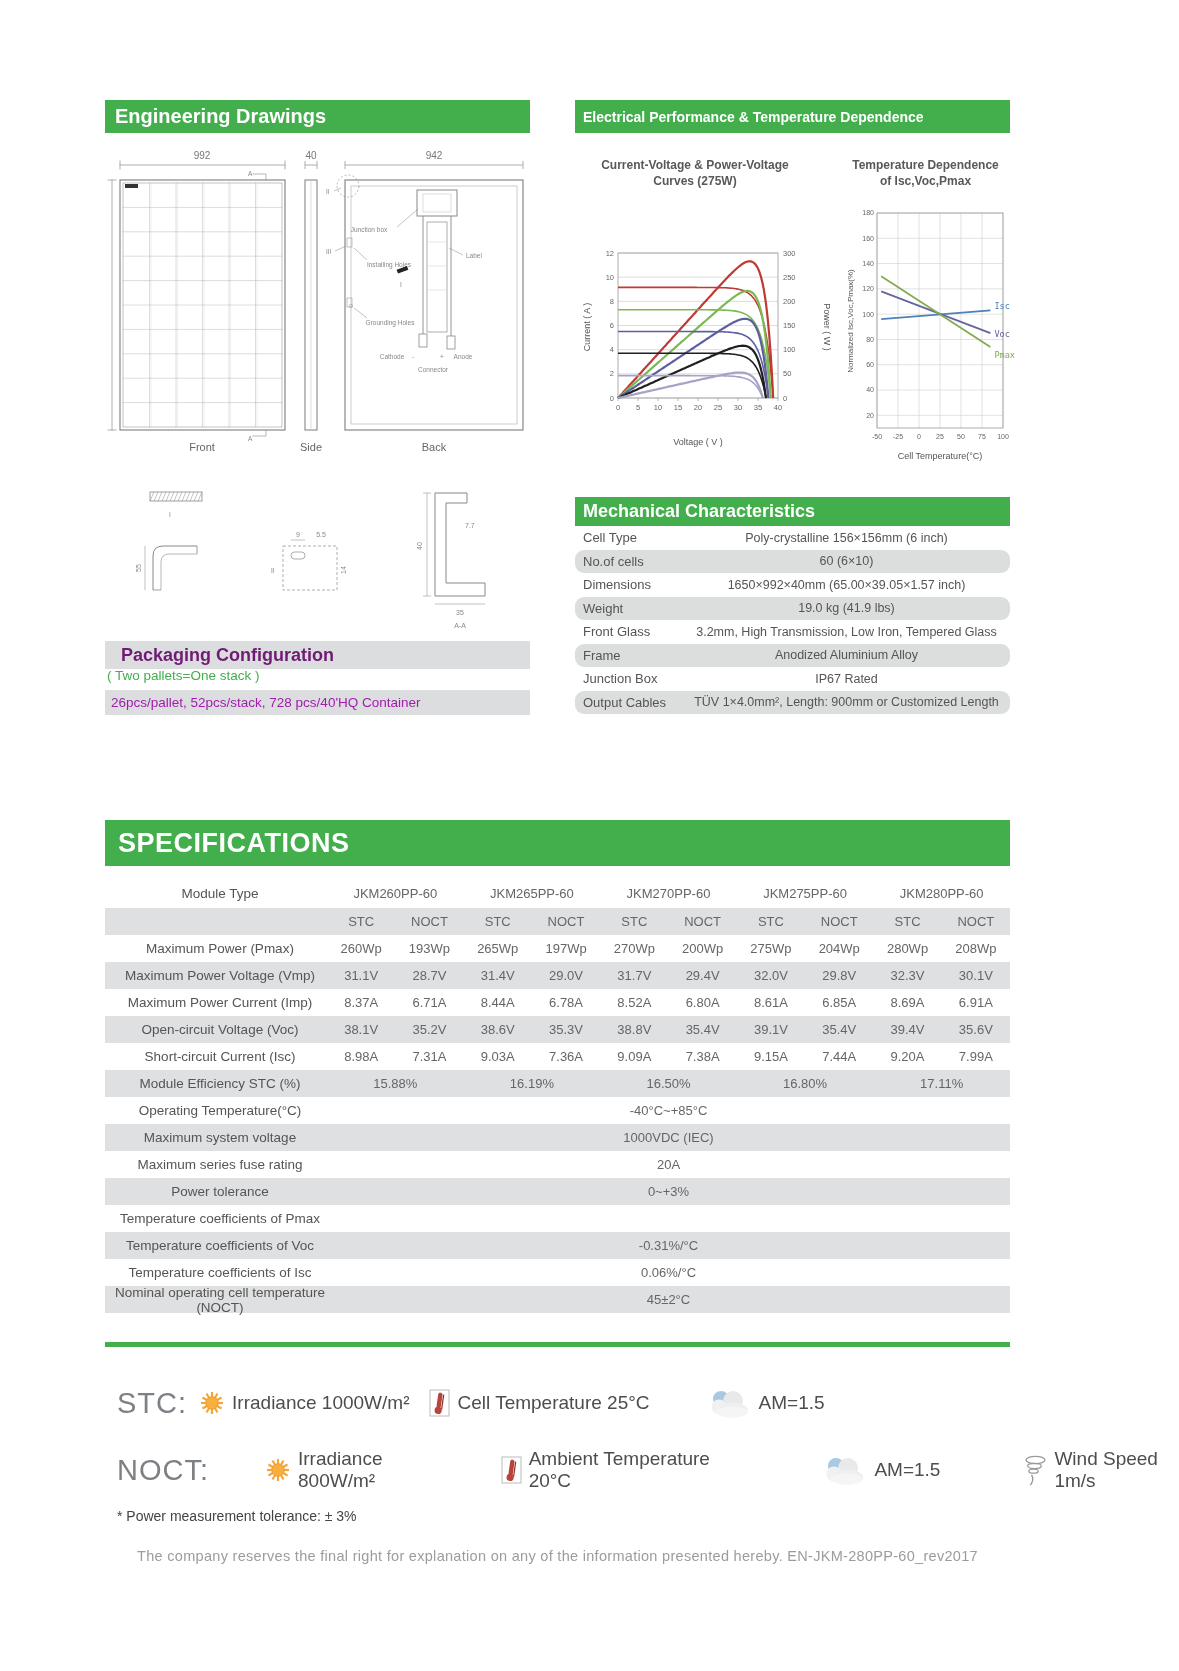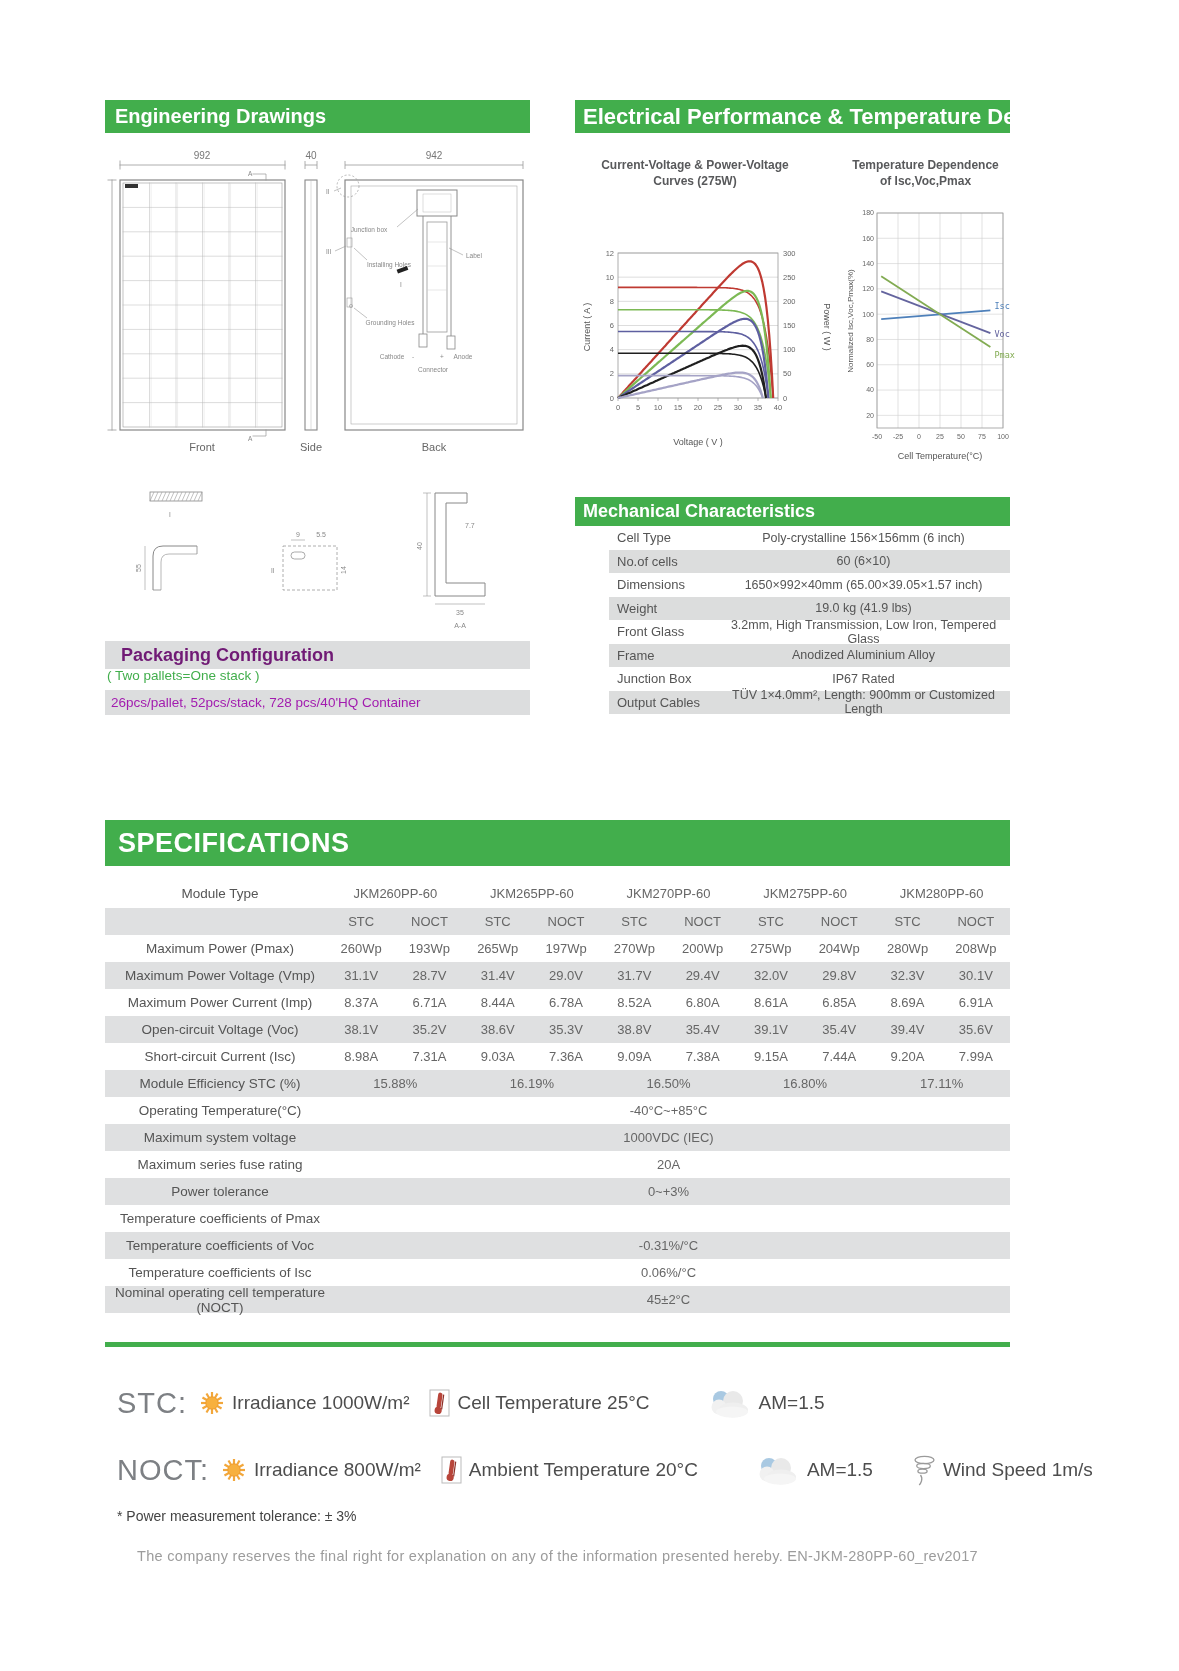--- a/index.html
+++ b/index.html
@@ -2,61 +2,61 @@
 <html><head>
 <meta charset="utf-8">
 <style>
   html,body{margin:0;padding:0;background:#fff;}
   body{font-family:"Liberation Sans",sans-serif;}
   .page{position:relative;width:1179px;height:1671px;background:#ffffff;overflow:hidden;}
   .abs{position:absolute;}
   .sec-bar{background:#42ae4c;color:#fff;font-weight:bold;display:flex;align-items:center;box-sizing:border-box;}
   .gray-bar{background:#dcddde;box-sizing:border-box;}
   #eng-header{left:105px;top:100px;width:425px;height:33px;font-size:20px;padding-left:10px;}
-  #elec-header{left:575px;top:100px;width:435px;height:33px;font-size:22px;padding-left:8px;white-space:nowrap;}
+  #elec-header{left:575px;top:100px;width:435px;height:33px;font-size:14px;padding-left:8px;white-space:nowrap;}
   #mech-header{left:575px;top:497px;width:435px;height:29px;font-size:18px;padding-left:8px;}
   #spec-header{left:105px;top:820px;width:905px;height:46px;font-size:27px;padding-left:13px;letter-spacing:.5px;}
   .chart-title{font-size:12px;font-weight:bold;color:#58595b;text-align:center;line-height:1.3;}
   #iv-title{left:575px;top:158px;width:240px;}
   #temp-title{left:838px;top:158px;width:175px;}
   
   .tick{font-size:7.5px;fill:#666;}
   .tickS{font-size:7px;fill:#666;}
   .axis-label{font-size:9px;fill:#555;}
   .temp-label{font-family:"DejaVu Sans Mono",monospace;font-size:8.5px;}
   
   .dim{font-size:10px;fill:#777;}
   .dimS{font-size:7px;fill:#888;}
   .viewlabel{font-size:11px;fill:#666;}
   .ann{font-size:6.5px;fill:#888;}
   
   #mech-table{left:575px;top:526px;width:435px;}
-  .mrow{display:flex;height:23.5px;align-items:center;font-size:13px;color:#555;margin-left:34px;}
-  .mrow.shade{background:#dcdddd;}
+  .mrow{display:flex;height:23.5px;align-items:center;font-size:13px;color:#555;}
+  .mrow.shade{background:#dcdddd;border-radius:9px;}
   .mlabel{width:100px;padding-left:8px;flex:none;}
   .mvalue{flex:1;text-align:center;font-size:12.5px;color:#555;}
   
   #pack-header{left:105px;top:641px;width:425px;height:28px;display:flex;align-items:center;font-size:18px;font-weight:bold;color:#701a75;padding-left:16px;}
   #pack-note{left:107px;top:668px;font-size:13.5px;color:#42ae4c;}
   #pack-value{left:105px;top:690px;width:425px;height:25px;display:flex;align-items:center;font-size:13.5px;color:#a21caf;padding-left:6px;}
   
   #spec-table{left:105px;top:878px;width:905px;text-align:center;}
   .srow{display:flex;height:27px;align-items:center;font-size:13.5px;color:#555;}
   .srow.module-row{height:30px;}
   .srow.shade{background:#dfe0e1;}
   .slabel{width:222px;padding-left:8px;flex:none;box-sizing:border-box;}
   .svals{flex:1;display:flex;height:100%;}
   .scell{display:flex;align-items:center;justify-content:center;font-size:13px;color:#666;box-sizing:border-box;}
   .w1{width:10%;}.w2{width:20%;}.w10{width:100%;}
   
   #green-divider{left:105px;top:1342px;width:905px;height:5px;background:#42ae4c;}
   
   .cond-row{display:flex;align-items:center;}
   #stc-row{left:117px;top:1383px;height:40px;}
-  #noct-row{left:117px;top:1450px;height:40px;}
+  #noct-row{left:117px;top:1450px;height:40px;gap:44px;}
   .cond-label{font-size:29px;color:#7d8084;margin-right:4px;letter-spacing:1px;}
   .cond-item{display:flex;align-items:center;margin-left:20px;}
   .cond-item.first{margin-left:8px;}
   .cond-item.gap-lg{margin-left:58px;}
   .cond-item.gap-md{margin-left:40px;}
   .cond-icon{margin-right:7px;display:flex;align-items:center;}
   .cond-text{font-size:19px;color:#4d4d4d;}
   #footnote{left:117px;top:1508px;font-size:14px;color:#444;}
   #footer{left:105px;top:1548px;width:905px;text-align:center;font-size:14.5px;color:#9c9c9c;letter-spacing:.3px;}
 </style>

